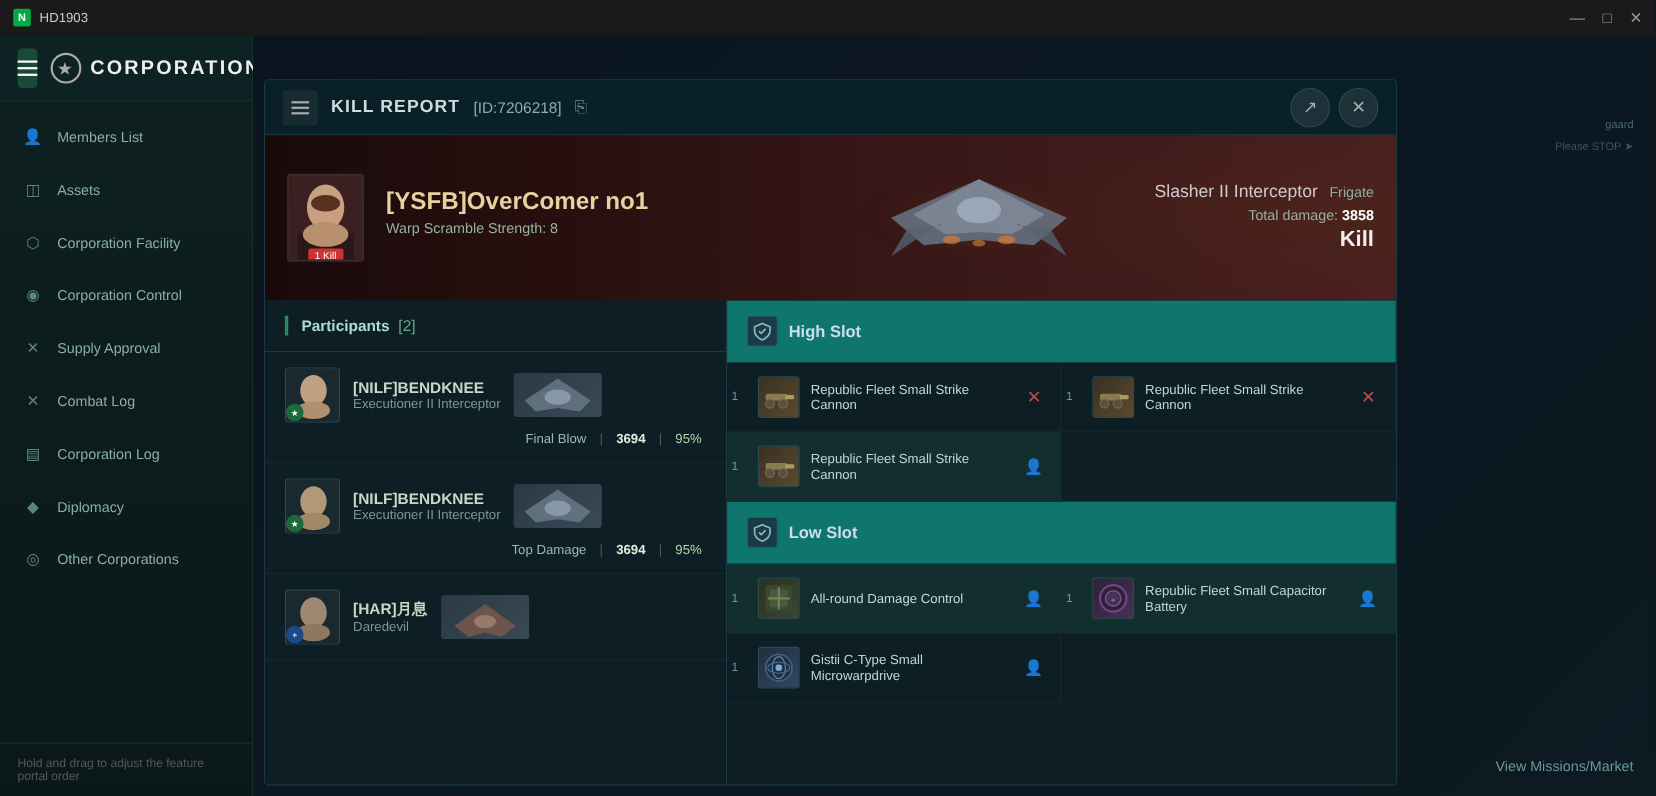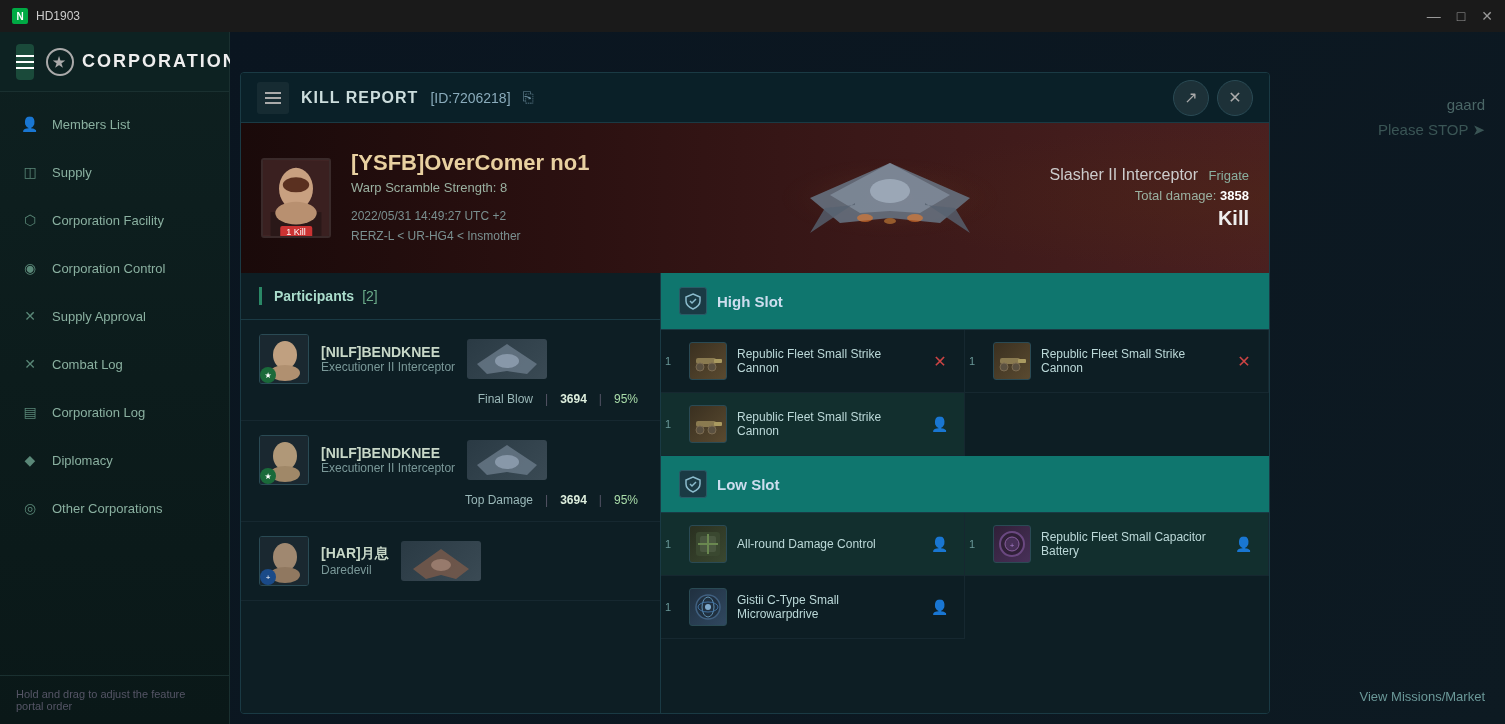--- a/index.html
+++ b/index.html
@@ -555,21 +555,21 @@
     </div>
   </div>
 
   <nav class="sidebar-nav">
     <div class="nav-item">
       <span class="nav-icon">👤</span>
       <span>Members List</span>
     </div>
     <div class="nav-item">
       <span class="nav-icon">◫</span>
-      <span>Supply</span>
+      <span>Assets</span>
     </div>
     <div class="nav-item">
       <span class="nav-icon">⬡</span>
       <span>Corporation Facility</span>
     </div>
     <div class="nav-item">
       <span class="nav-icon">◉</span>
       <span>Corporation Control</span>
     </div>
     <div class="nav-item">
@@ -628,24 +628,20 @@
             <rect x="8" y="55" width="54" height="30" fill="#2a1818"></rect>
             <ellipse cx="35" cy="56" rx="22" ry="12" fill="#b89070"></ellipse>
           </svg>
         </div>
         <div class="kill-badge">1 Kill</div>
       </div>
 
       <div class="kill-info">
         <div class="pilot-name">[YSFB]OverComer no1</div>
         <div class="pilot-stat">Warp Scramble Strength: 8</div>
-        <div class="kill-meta">
-          <div>2022/05/31 14:49:27 UTC +2</div>
-          <div>RERZ-L &lt; UR-HG4 &lt; Insmother</div>
-        </div>
       </div>
 
       <div class="ship-image-area">
 
         <svg class="ship-svg" width="240" height="90" viewBox="0 0 240 90">
           <defs>
             <radialGradient id="shipglow" cx="50%" cy="50%" r="50%">
               <stop offset="0%" stop-color="#8a6040" stop-opacity="0.3"></stop>
               <stop offset="100%" stop-color="#4a2010" stop-opacity="0"></stop>
             </radialGradient>
@@ -906,19 +902,19 @@
             <span class="slot-item-name">Gistii C-Type Small Microwarpdrive</span>
             <div class="slot-status-icon">
               <span class="slot-status-person">👤</span>
             </div>
           </div>
         </div>
       </div>
     </div>
   </div>
 
-  <div style="position:absolute;top:64px;right:20px;color:#4a6666;font-size:15px;text-align:right;">
+  <div style="position:absolute;top:76px;right:20px;color:#4a6666;font-size:10px;text-align:right;">
     <div>gaard</div>
     <div style="margin-top:8px;color:#3a5555;">Please STOP ➤</div>
   </div>
 
   <div class="bottom-link">View Missions/Market</div>
 </div>
 
 </body></html>

